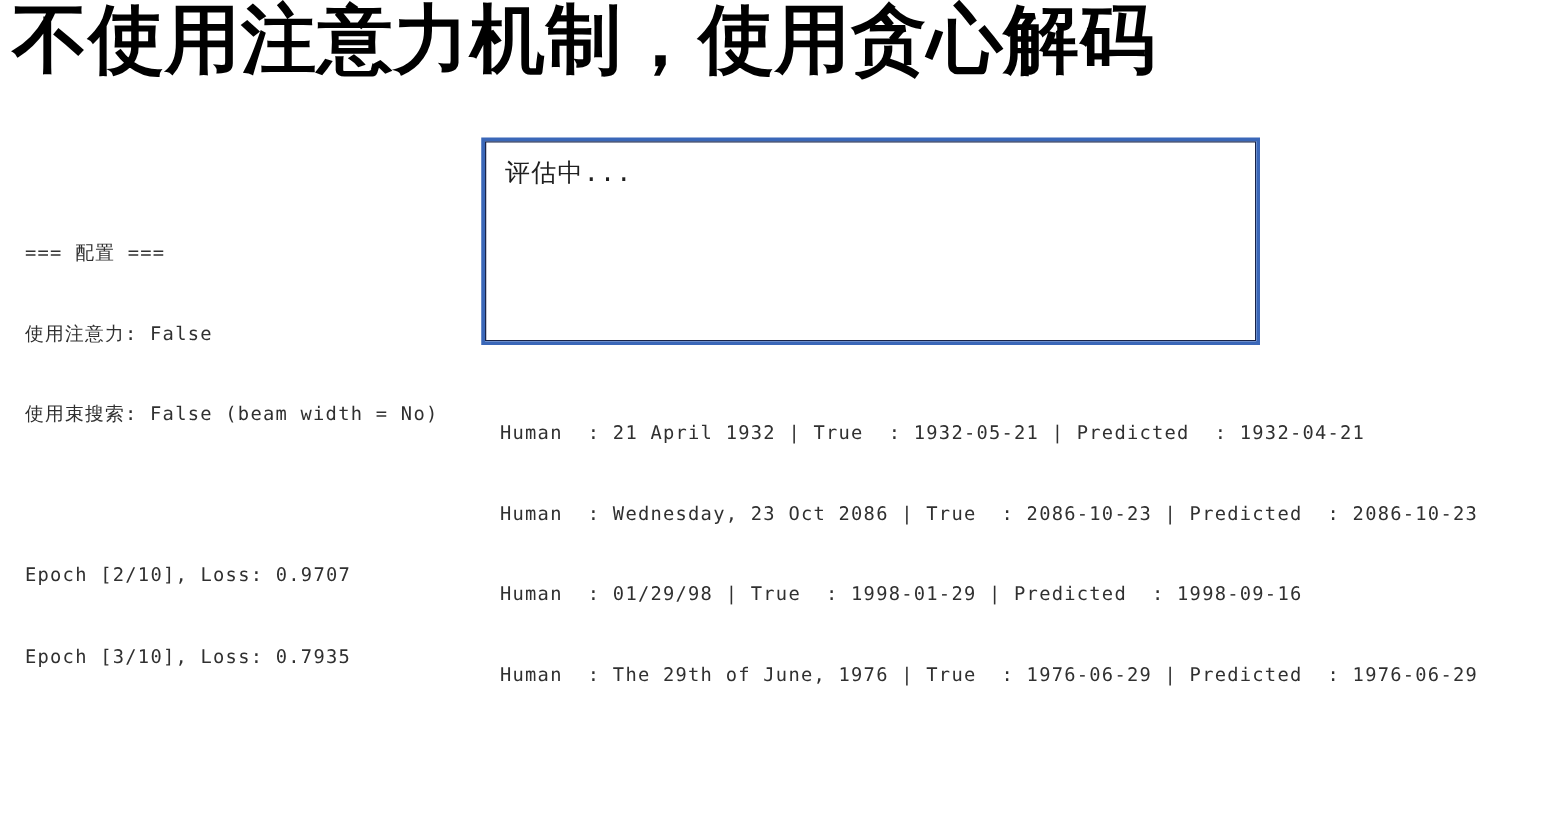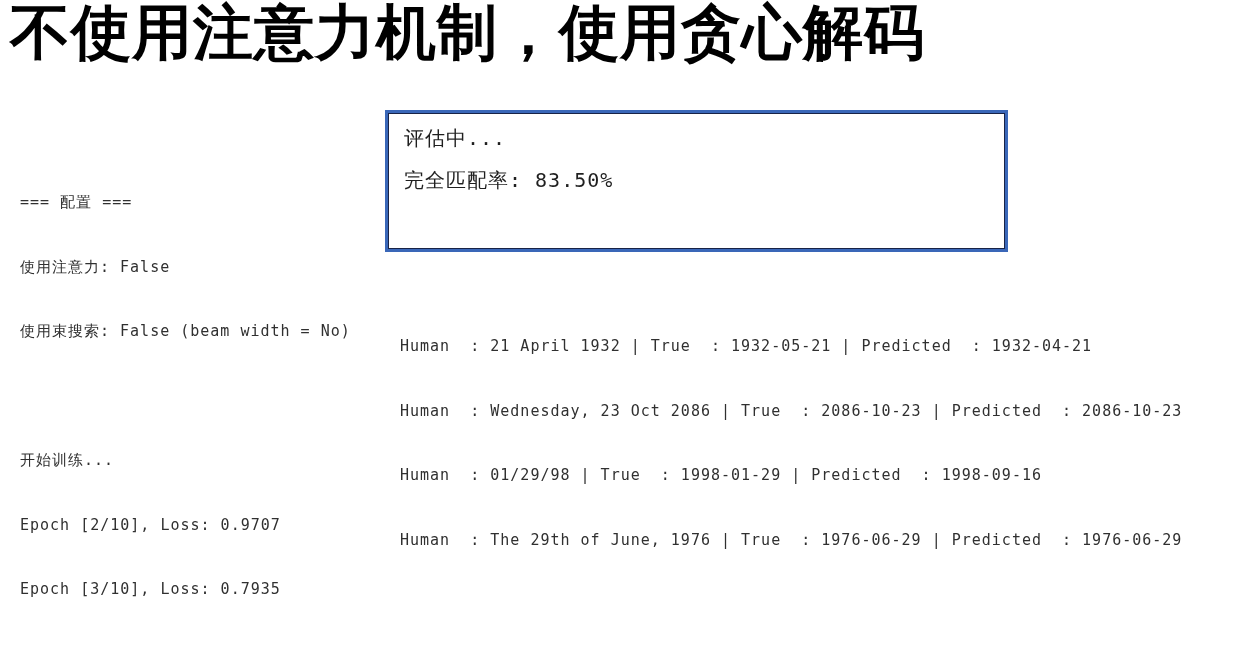--- a/index.html
+++ b/index.html
@@ -33,21 +33,21 @@
   }
   .console--left  { left: 20px;  top: 152px; }
   .console--right { left: 400px; top: 296px; }
   .console--left  .cline { height: 28.5px; line-height: 28.5px; }
   .console--right .cline { height: 28.6px; line-height: 28.6px; }
   .eval-box {
     position: absolute;
     left: 385px;
     top: 110px;
     width: 623px;
-    height: 142px;
+    height: 166px;
     box-sizing: border-box;
     background: #ffffff;
     border: 3px solid #3a67b8;
     box-shadow: inset 0 0 0 1px #182347;
     padding: 4px 0 0 16px;
   }
   .eline {
     font-size: 20px;
     line-height: 42px;
     letter-spacing: 1px;
@@ -60,36 +60,34 @@
 
 <div class="slide">
 
   <h1 class="title">不使用注意力机制，使用贪心解码</h1>
 
   <div class="console console--left">
     <div class="cline">=== 配置 ===</div>
     <div class="cline">使用注意力: False</div>
     <div class="cline">使用束搜索: False (beam width = No)</div>
     <div class="cline"></div>
-    <div class="cline">开始训练...</div>
     <div class="cline">Epoch [2/10], Loss: 0.9707</div>
     <div class="cline">Epoch [3/10], Loss: 0.7935</div>
     
     
     
     
     
     
     
     
   </div>
 
   <div class="eval-box">
     <div class="eline">评估中...</div>
-    <div class="eline">完全匹配率: 83.50%</div>
   </div>
 
   <div class="console console--right">
     <div class="cline">Human  : 21 April 1932 | True  : 1932-05-21 | Predicted  : 1932-04-21</div>
     <div class="cline">Human  : Wednesday, 23 Oct 2086 | True  : 2086-10-23 | Predicted  : 2086-10-23</div>
     <div class="cline">Human  : 01/29/98 | True  : 1998-01-29 | Predicted  : 1998-09-16</div>
     <div class="cline">Human  : The 29th of June, 1976 | True  : 1976-06-29 | Predicted  : 1976-06-29</div>
     
     
     

